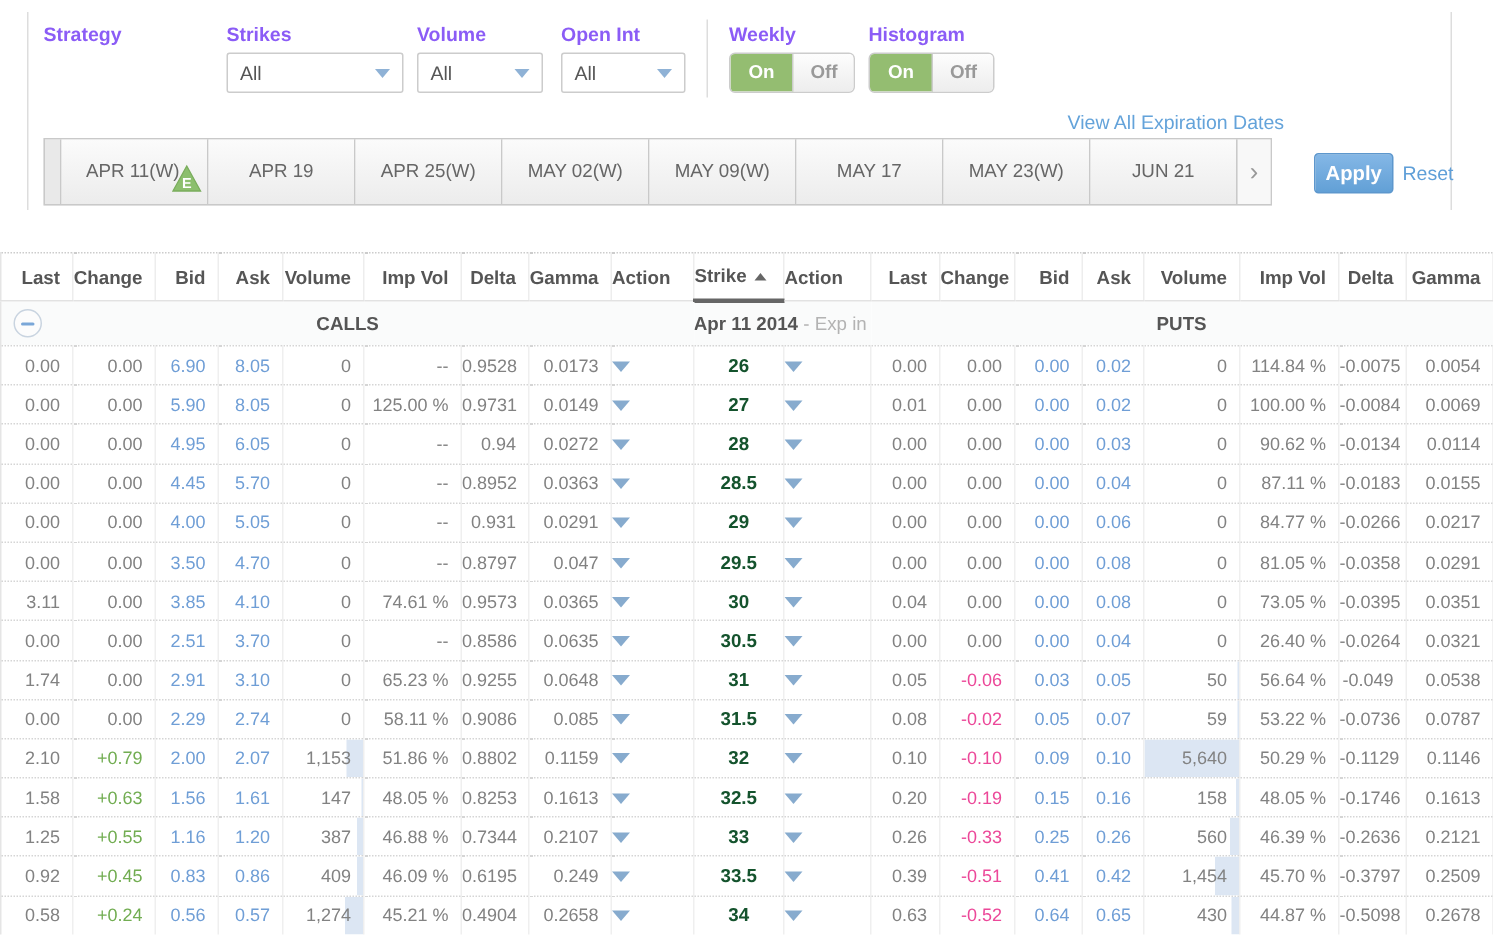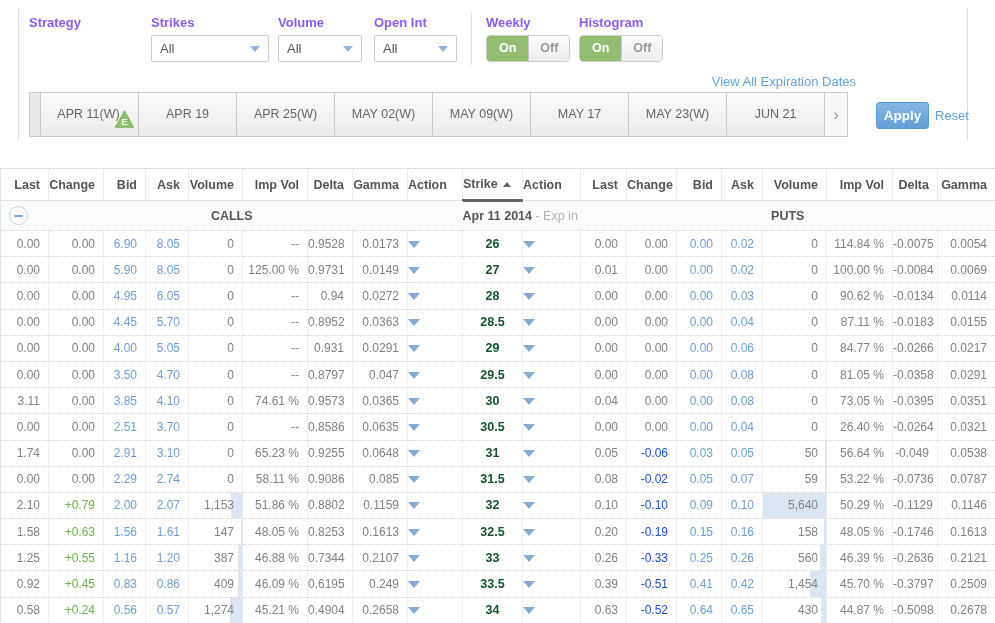--- a/index.html
+++ b/index.html
@@ -59,21 +59,21 @@
   .collapse-btn { position:absolute; left:8px; top:5px; width:19px; height:19px; border:1px solid #c9d4e0;
     border-radius:50%; background:#fcfcfc; cursor:pointer; }
   .collapse-btn .minus { position:absolute; left:4px; top:8px; width:9px; height:2px; background:#7aa7d8; border-radius:1px; }
   .group-date { text-align:center; font-weight:bold; color:#444; overflow:visible; }
   .exp-note { font-weight:normal; color:#b3b3b3; }
 
   tbody tr { height:26.2px; }
   tbody td { color:#828282; border-top:1px dotted #d5d5d5; border-left:1px solid #efefef; }
   td.blue { color:#6f9ed6; cursor:pointer; }
   td.pos { color:#72ad52; }
-  td.neg { color:#1d4ed8; }
+  td.neg { color:#ec4899; }
   td.strike-cell { text-align:center; font-weight:bold; color:#14532d; font-size:12.5px; }
   td.vol-cell { position:relative; }
   td.vol-cell .bar { position:absolute; right:0; top:0; bottom:0; background:#dce6f3; }
   td.vol-cell .v { position:relative; display:block; text-align:right; padding-right:8px; }
   .action-caret { display:inline-block; width:0; height:0; margin:0 auto;
     border-left:6px solid transparent; border-right:6px solid transparent; border-top:7px solid #87abce; cursor:pointer; }
 </style>
 </head>
 <body>
 

